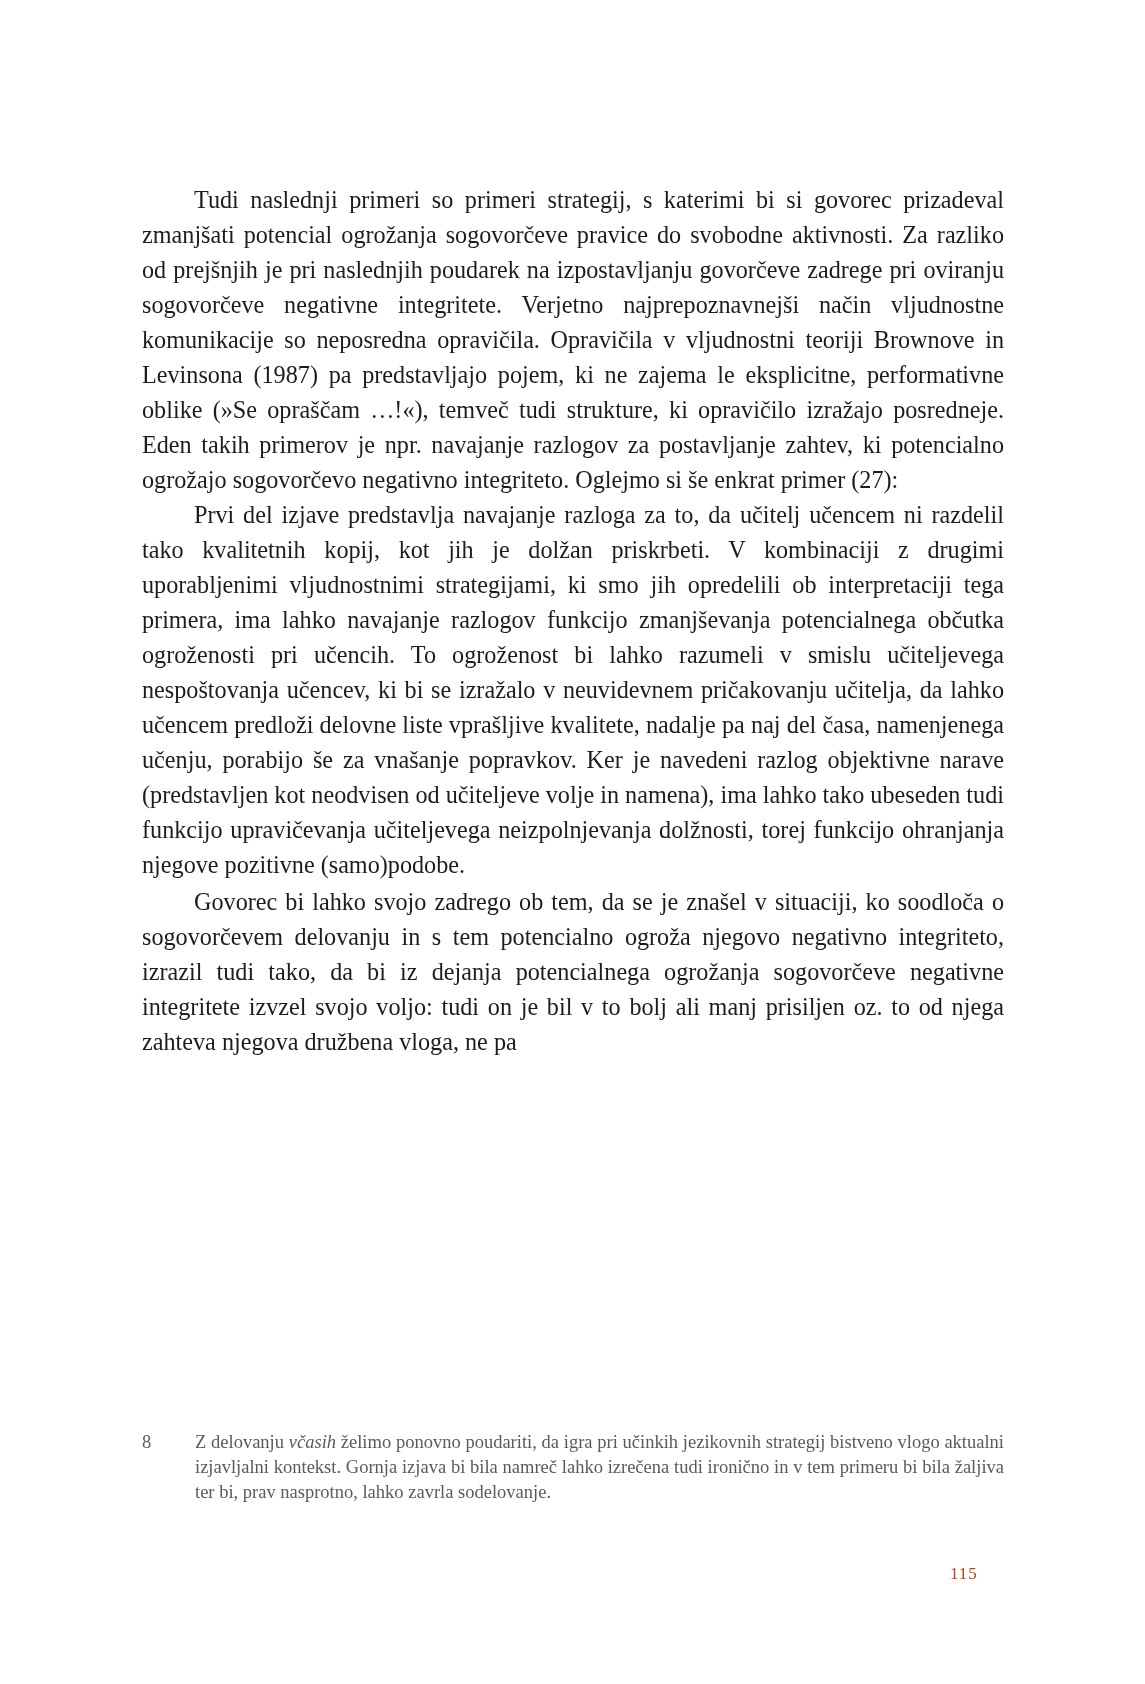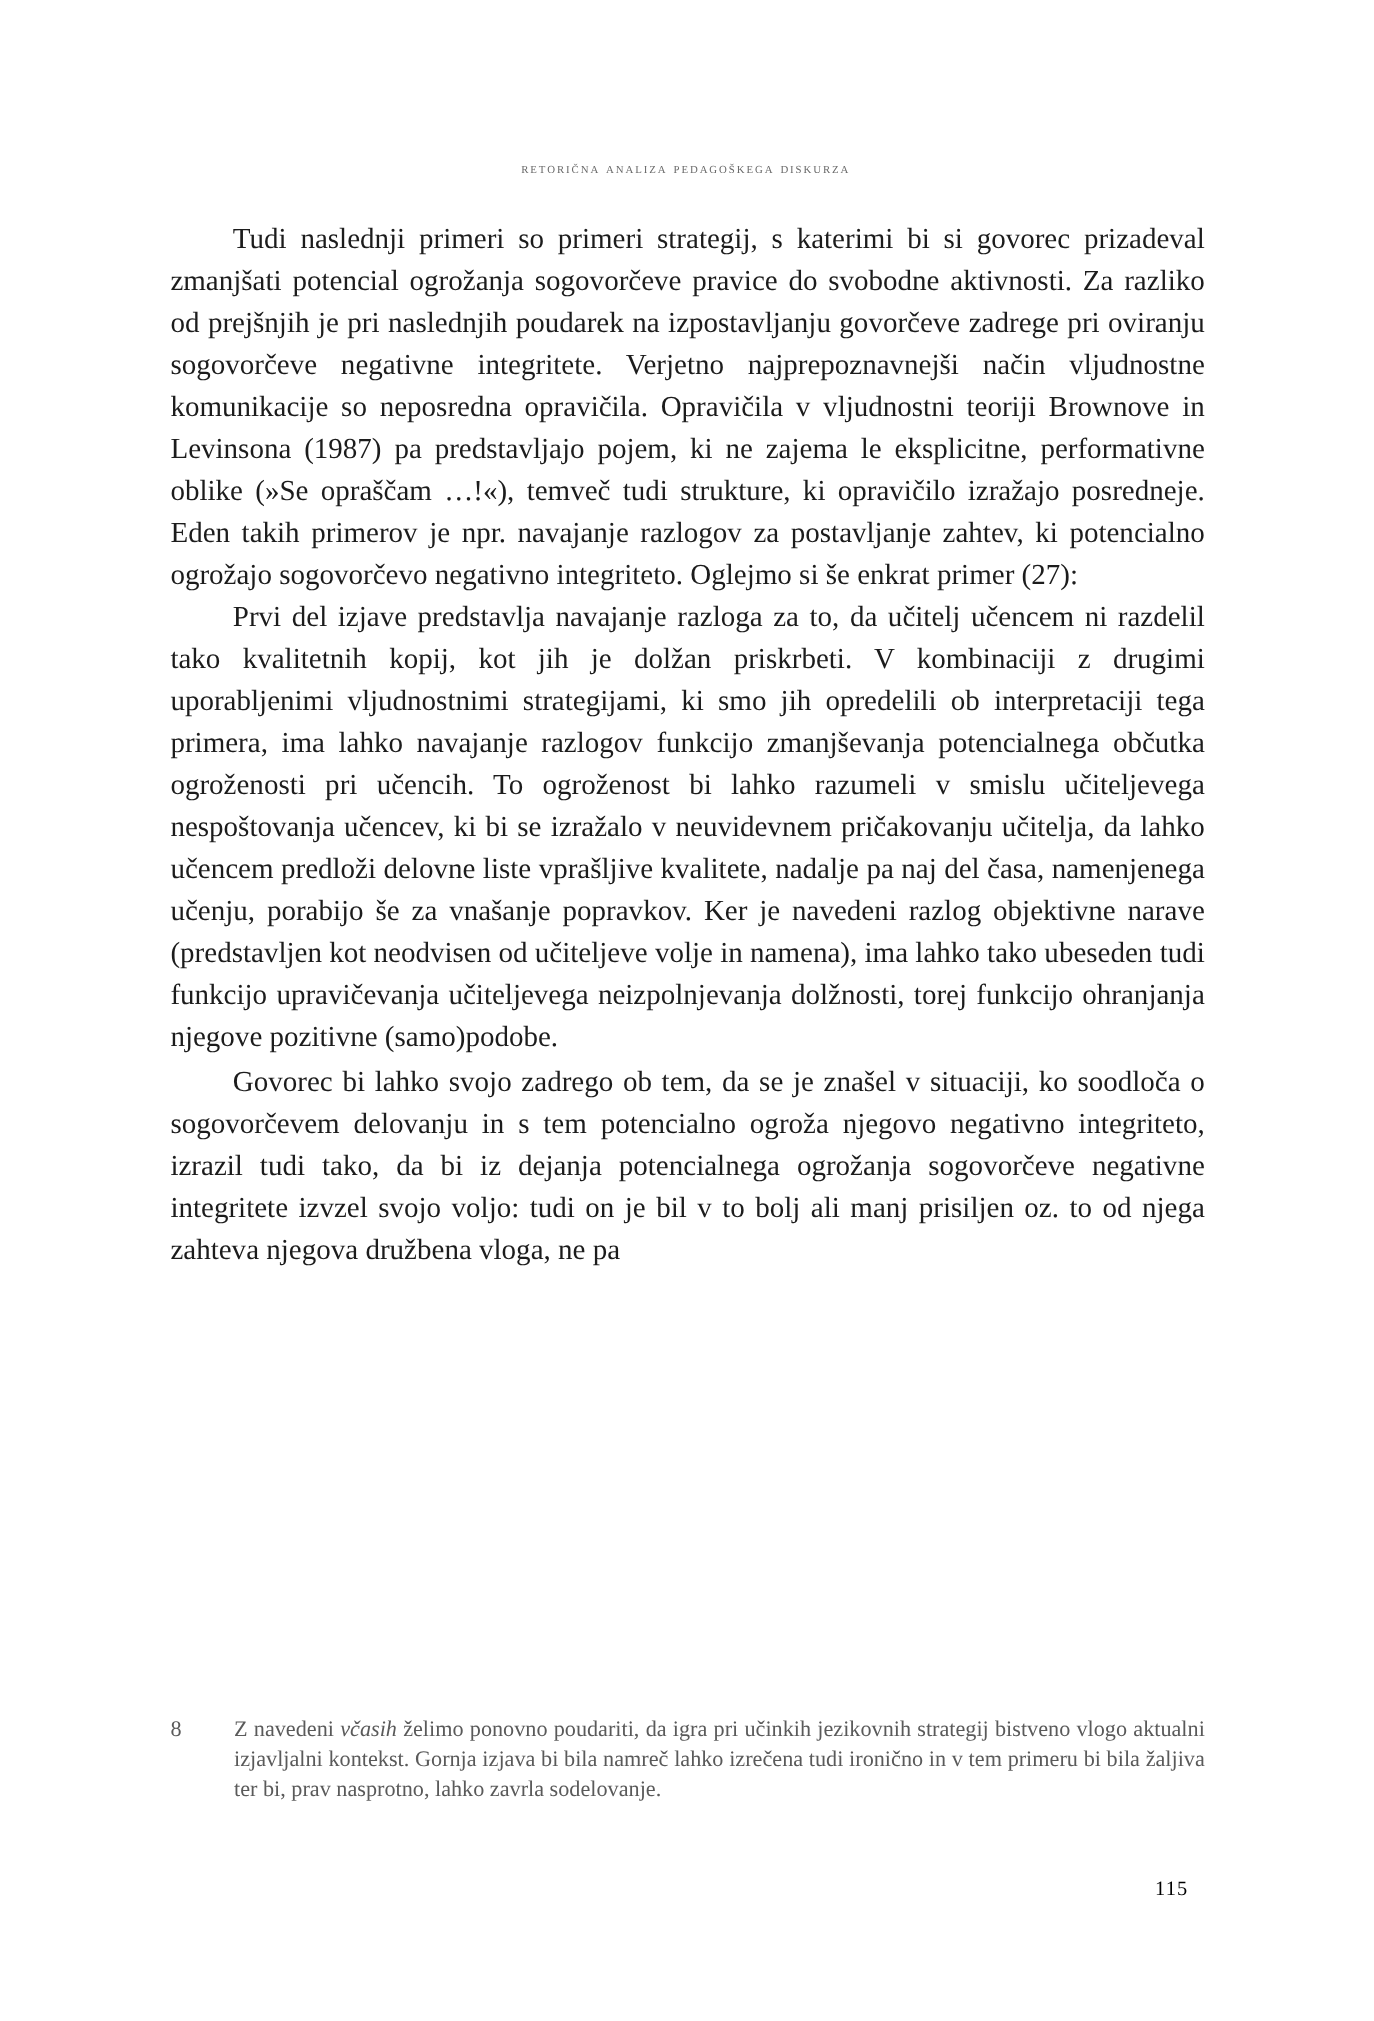--- a/index.html
+++ b/index.html
@@ -93,47 +93,44 @@
     }
     .fn-text em {
       font-style: italic;
       margin-top: 15px;
     }
     .page-number {
       position: absolute;
       top: 1564px;
       left: 950px;
       width: 53px;
-      text-align: center;
+      text-align: left;
       font-size: 17px;
-      color: #000000;
+      color: #c2410c;
       letter-spacing: 1px;
     }
   </style>
 </head>
 <body>
 
 <div class="page">
 
-  <div class="running-head">
-    <span class="rh-inner">RETORIČNA ANALIZA PEDAGOŠKEGA DISKURZA</span>
-  </div>
 
   <div class="body-text">
 
     <p class="indent para-gap">Tudi naslednji primeri so primeri strategij, s katerimi bi si govorec prizadeval zmanjšati potencial ogrožanja sogovorčeve pravice do svobodne aktivnosti. Za razliko od prejšnjih je pri naslednjih poudarek na izpostavljanju govorčeve zadrege pri oviranju sogovorčeve negativne integritete. Verjetno najprepoznavnejši način vljudnostne komunikacije so neposredna opravičila. Opravičila v vljudnostni teoriji Brownove in Levinsona (1987) pa predstavljajo pojem, ki ne zajema le eksplicitne, performativne oblike (»Se opraščam …!«), temveč tudi strukture, ki opravičilo izražajo posredneje. Eden takih primerov je npr. navajanje razlogov za postavljanje zahtev, ki potencialno ogrožajo sogovorčevo negativno integriteto. Oglejmo si še enkrat primer (27):</p>
 
 
     <p class="indent">Prvi del izjave predstavlja navajanje razloga za to, da učitelj učencem ni razdelil tako kvalitetnih kopij, kot jih je dolžan priskrbeti. V kombinaciji z drugimi uporabljenimi vljudnostnimi strategijami, ki smo jih opredelili ob interpretaciji tega primera, ima lahko navajanje razlogov funkcijo zmanjševanja potencialnega občutka ogroženosti pri učencih. To ogroženost bi lahko razumeli v smislu učiteljevega nespoštovanja učencev, ki bi se izražalo v neuvidevnem pričakovanju učitelja, da lahko učencem predloži delovne liste vprašljive kvalitete, nadalje pa naj del časa, namenjenega učenju, porabijo še za vnašanje popravkov. Ker je navedeni razlog objektivne narave (predstavljen kot neodvisen od učiteljeve volje in namena), ima lahko tako ubeseden tudi funkcijo upravičevanja učiteljevega neizpolnjevanja dolžnosti, torej funkcijo ohranjanja njegove pozitivne (samo)podobe.</p>
 
     <p class="indent para-gap">Govorec bi lahko svojo zadrego ob tem, da se je znašel v situaciji, ko soodloča o sogovorčevem delovanju in s tem potencialno ogroža njegovo negativno integriteto, izrazil tudi tako, da bi iz dejanja potencialnega ogrožanja sogovorčeve negativne integritete izvzel svojo voljo: tudi on je bil v to bolj ali manj prisiljen oz. to od njega zahteva njegova družbena vloga, ne pa</p>
   </div>
 
   <div class="footnotes">
     <div class="footnote">
       <span class="fn-num">8</span>
-      <span class="fn-text"><span>Z navedeni </span><em>včasih</em><span> želimo ponovno poudariti, da igra pri učinkih jezikovnih strategij bistveno vlogo aktualni izjavljalni kontekst. Gornja izjava bi bila namreč lahko izrečena tudi ironično in v tem primeru bi bila žaljiva ter bi, prav nasprotno, lahko zavrla sodelovanje.</span></span>
+      <span class="fn-text"><span>Z delovanju </span><em>včasih</em><span> želimo ponovno poudariti, da igra pri učinkih jezikovnih strategij bistveno vlogo aktualni izjavljalni kontekst. Gornja izjava bi bila namreč lahko izrečena tudi ironično in v tem primeru bi bila žaljiva ter bi, prav nasprotno, lahko zavrla sodelovanje.</span></span>
     </div>
   </div>
 
   <div class="page-number">115</div>
 
 </div>
 
 </body></html>

